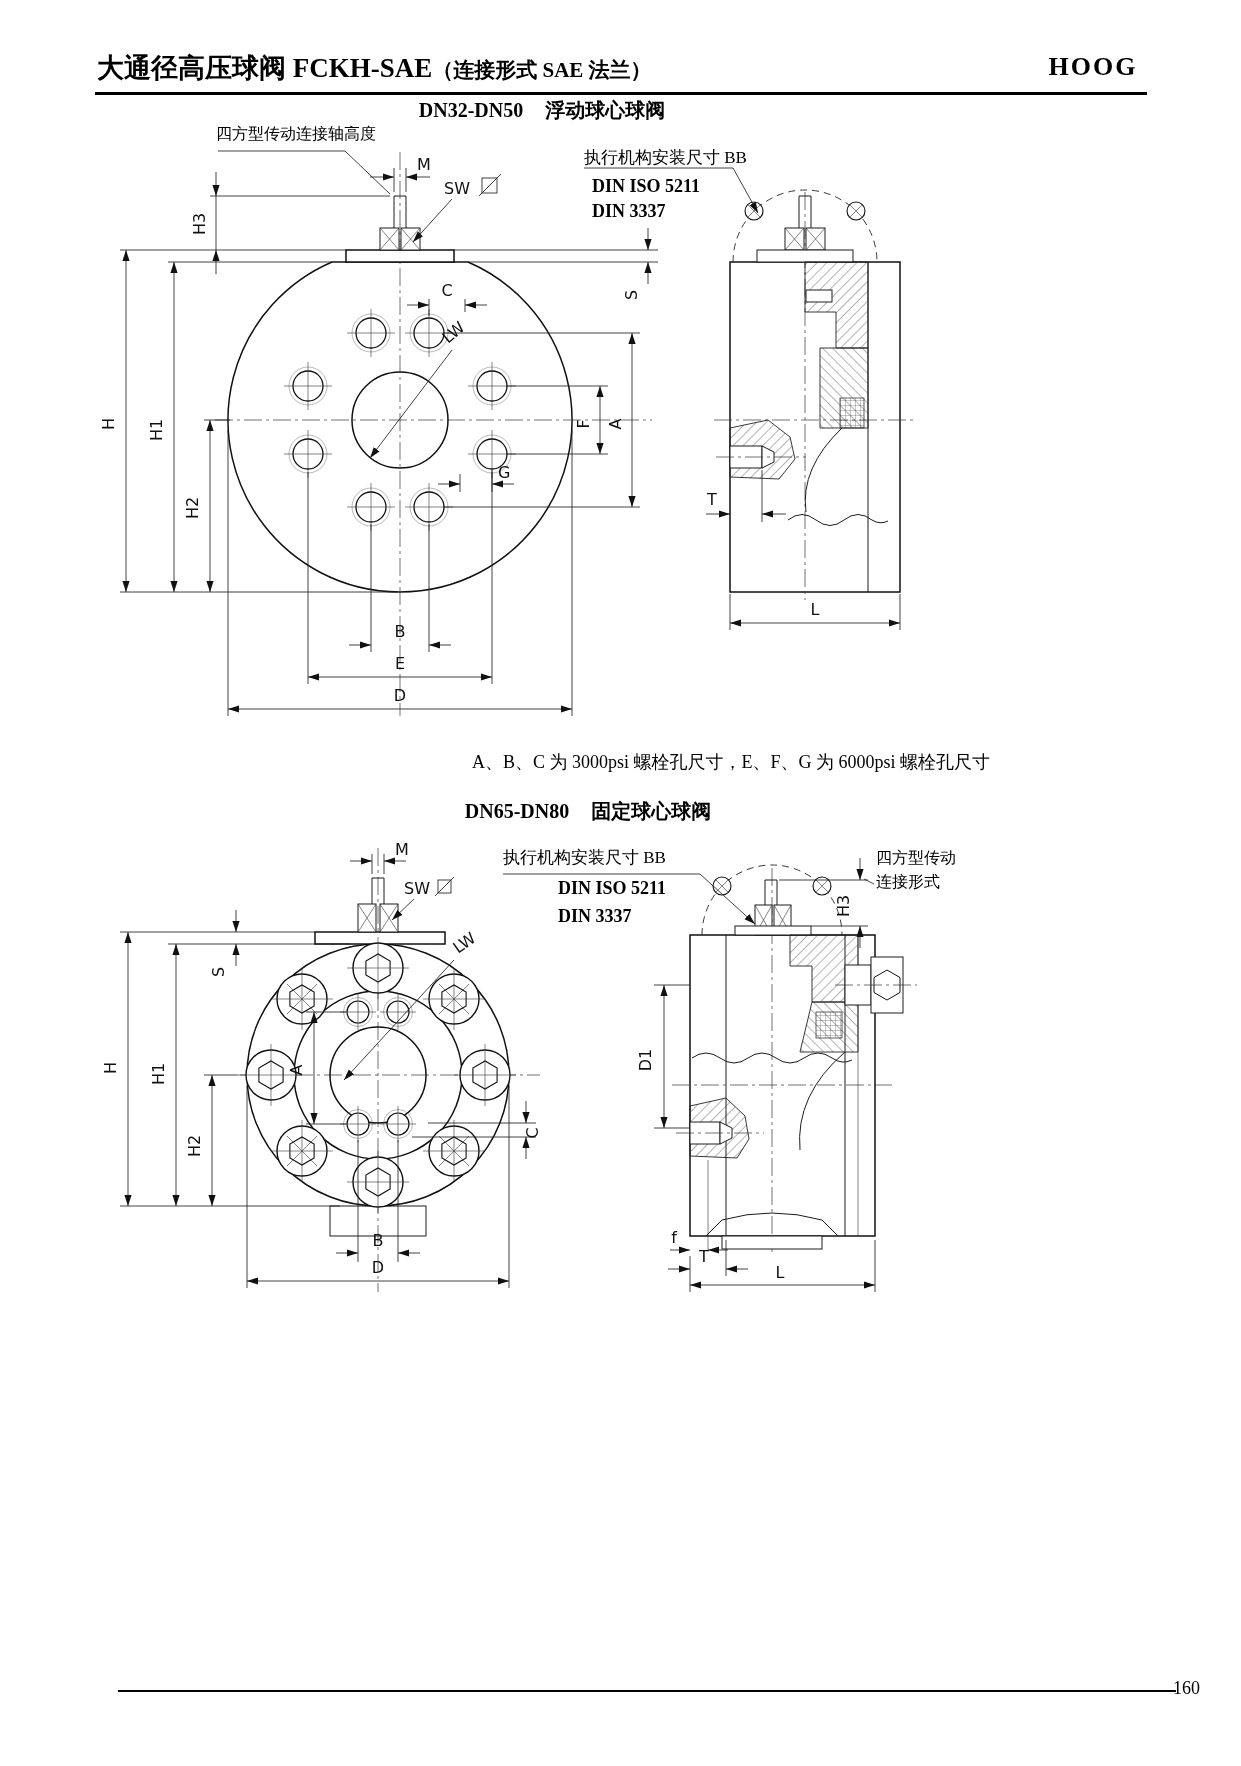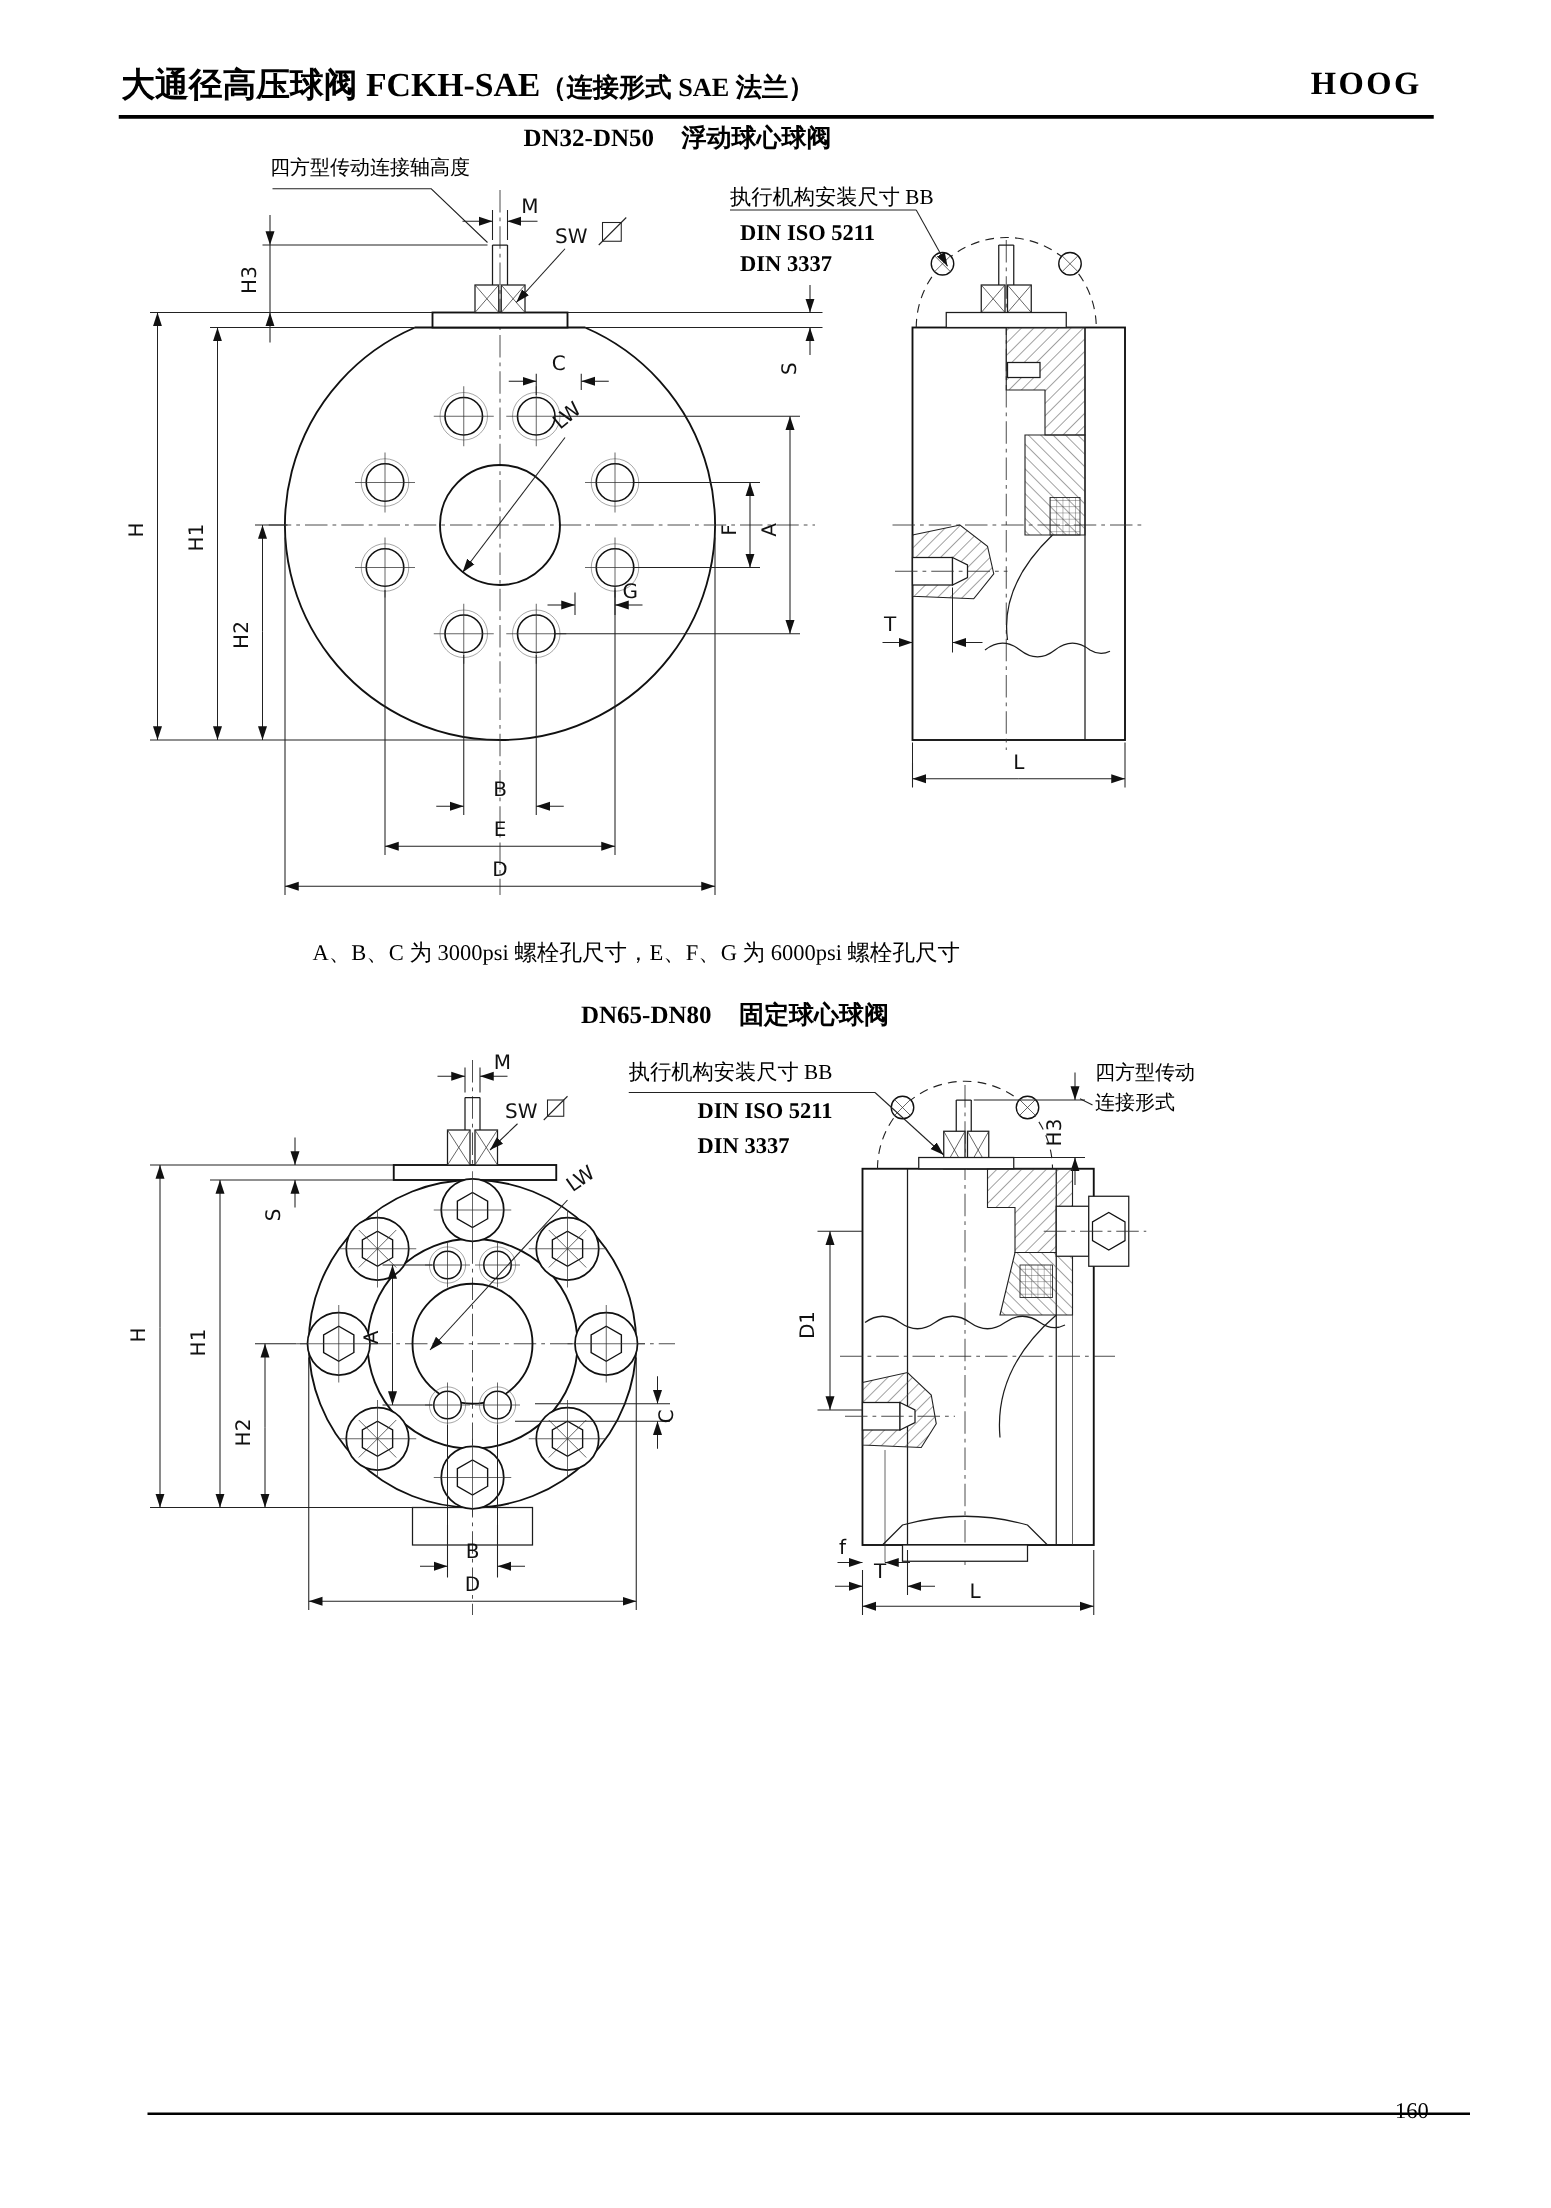--- a/index.html
+++ b/index.html
@@ -8,21 +8,21 @@
   .abs{position:absolute;text-align:right;}
   .hdr-title{font-size:27px;font-weight:bold;white-space:nowrap;}
   .hdr-sub{font-size:21px;font-weight:bold;}
   .brand{font-size:26px;font-weight:bold;letter-spacing:2px;}
   .rule{background:#000;}
   .sec-title{font-size:20px;font-weight:bold;text-align:center;white-space:nowrap;font-family:Liberation Serif, serif;}
   .sec-title .gap{margin-left:22px;}
   .callout{font-size:16px;white-space:nowrap;}
   .bb{font-size:17px;white-space:nowrap;}
   .din{font-size:18px;font-weight:bold;white-space:nowrap;}
-  .note{font-size:18px;text-align:left;white-space:nowrap;}
+  .note{font-size:18px;text-align:right;white-space:nowrap;}
   .pageno{font-size:18px;}
   svg{position:absolute;left:0;}
   svg text{font-family:"DejaVu Sans","Liberation Sans",sans-serif;font-size:16px;fill:#111;}
   .ol{fill:none;stroke:#111;stroke-width:1.5px;}
   .olf{fill:#fff;stroke:#111;stroke-width:1.5px;}
   .il{fill:none;stroke:#1c1c1c;stroke-width:1px;}
   .ilf{fill:#fff;stroke:#1c1c1c;stroke-width:1px;}
   .dl{fill:none;stroke:#222;stroke-width:0.85px;}
   .cl{fill:none;stroke:#333;stroke-width:0.7px;stroke-dasharray:18 4 3 4;}
   .dash{fill:none;stroke:#222;stroke-width:0.9px;stroke-dasharray:7 5;}
@@ -442,15 +442,15 @@
 
       <line class="dl" x1="690" y1="1256" x2="690" y2="1292"></line>
       <line class="dl" x1="875" y1="1240" x2="875" y2="1292"></line>
       <line class="dl" x1="780" y1="1285" x2="690" y2="1285" marker-end="url(#arr)"></line>
       <line class="dl" x1="780" y1="1285" x2="875" y2="1285" marker-end="url(#arr)"></line>
       <text x="780" y="1278" text-anchor="middle">L</text>
     </g>
   </svg>
 
   <div class="abs rule" style="left:118px;top:1690px;width:1058px;height:2px;"></div>
-  <div class="abs pageno" style="left:1116px;top:1678px;">160</div>
+  <div class="abs pageno" style="left:1173px;top:1678px;">160</div>
 
 </div>
 
 </body></html>

